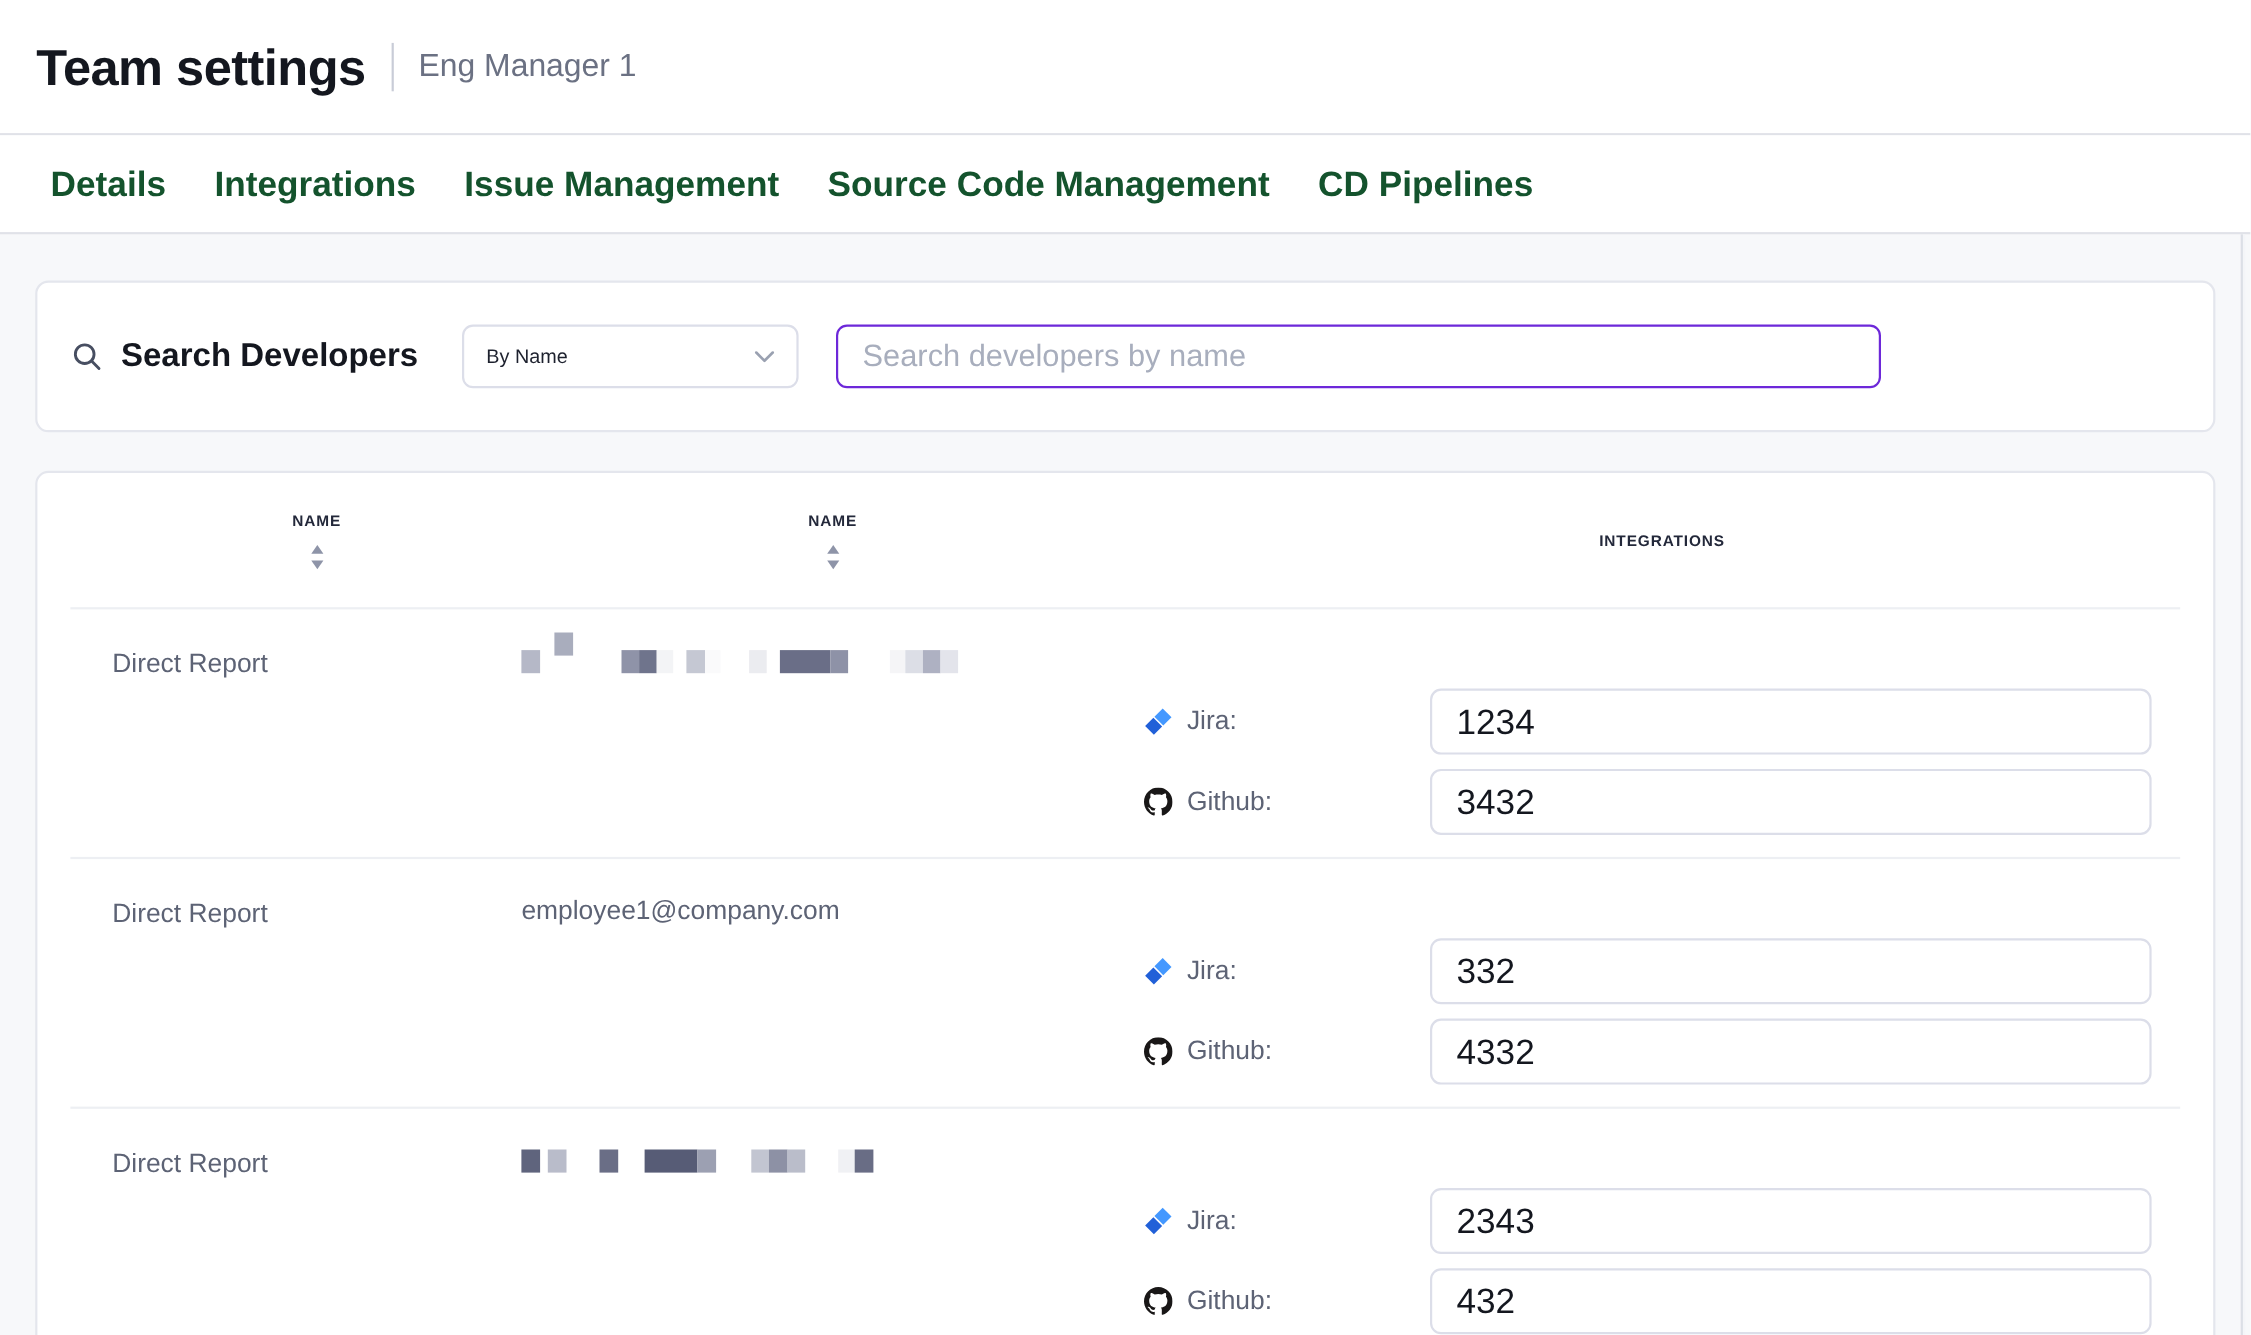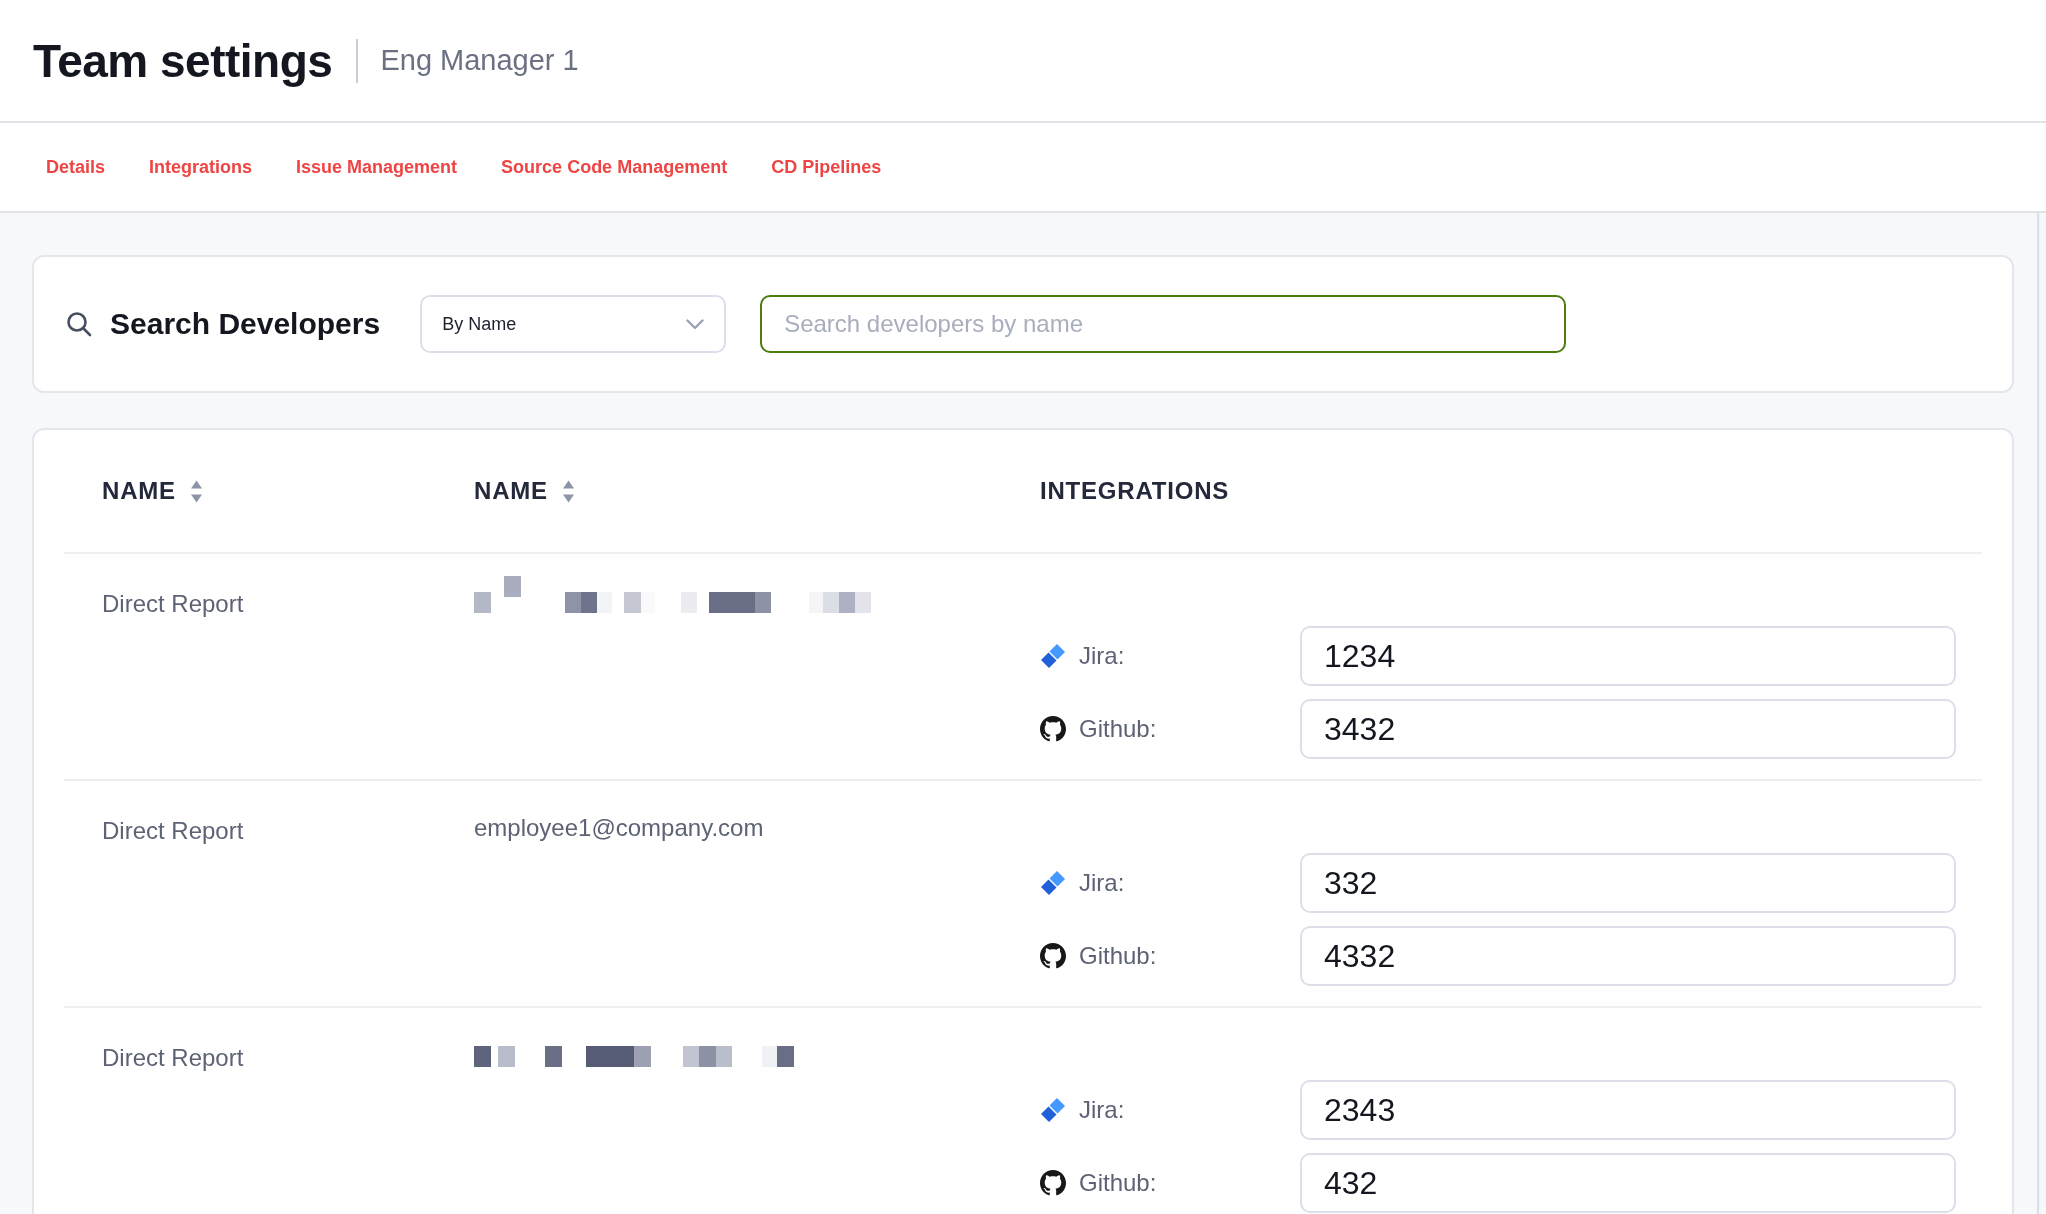--- a/index.html
+++ b/index.html
@@ -20,21 +20,21 @@
   .title-sep { width:2px; height:44px; background:#c9ccd7; margin:0 22px 0 24px; }
   .page-subtitle { font-size:29px; color:#6b7183; }
 
   
   .tabs-bar {
     height:90px; background:#ffffff; border-bottom:2px solid #e0e2e8;
     display:flex; align-items:stretch; padding-left:24px;
   }
   .tab {
     display:flex; align-items:center; padding:16px 22px; position:relative;
-    font-size:18px; font-weight:600; color:#ef4444; cursor:pointer; white-space:nowrap;
+    font-size:32px; font-weight:600; color:#14532d; cursor:pointer; white-space:nowrap;
   }
   .tab.active::after {
     content:""; position:absolute; left:0; right:0; bottom:-2px; height:6px;
     background:#3c72d9; border-radius:4px 4px 0 0;
   }
 
   
   .content { padding:0 32px; }
   .card {
     background:#ffffff; border:2px solid #e4e6ed; border-radius:12px;
@@ -42,34 +42,34 @@
   .search-card {
     margin-top:42px; height:138px; display:flex; align-items:center; padding:0 30px;
   }
   .search-label { font-size:30px; font-weight:700; color:#14171f; margin-left:16px; }
   .filter-select {
     margin-left:40px; width:306px; height:58px; border:2px solid #dcdee9; border-radius:10px;
     display:flex; align-items:center; justify-content:space-between; padding:0 20px;
     font-size:18px; color:#1d212e; background:#fff; cursor:pointer;
   }
   .search-input {
-    margin-left:34px; width:806px; height:58px; border:2px solid #4d7c0f; border-radius:10px;
-    padding:0 22px; font-size:24px; color:#14171f; font-family:"Liberation Sans", sans-serif;
+    margin-left:34px; width:950px; height:58px; border:2px solid #6d28d9; border-radius:10px;
+    padding:0 22px; font-size:28px; color:#14171f; font-family:"Liberation Sans", sans-serif;
     outline:none; background:#fff;
   }
   .search-input::placeholder { color:#a8aebd; }
 
   
   .table-card { margin-top:35px; padding:0 30px; }
   .thead {
     height:122px; display:grid; grid-template-columns:372px 566px 1fr;
     align-items:center; padding-left:38px;
   }
-  .th { display:flex; align-items:center; gap:14px; font-size:24px; font-weight:700;
-        letter-spacing:0.8px; color:#23283a; }
+  .th { display:flex; align-items:center; gap:14px; font-size:14px; font-weight:700;
+        letter-spacing:0.8px; color:#23283a;flex-direction:column; }
   .sort-btn { display:flex; cursor:pointer; }
   .trow {
     border-top:2px solid #edeff3; display:grid; grid-template-columns:372px 566px 1fr;
     align-items:start; padding:28px 0 20px 38px;
   }
   .cell-name, .cell-email { font-size:24px; color:#5d6375; padding-top:8px; }
   .cell-email { line-height:21px; }
   .cell-int { padding-right:26px;margin-top:44px; }
   .int-row { display:flex; align-items:center; }
   .int-row + .int-row { margin-top:13px; }

